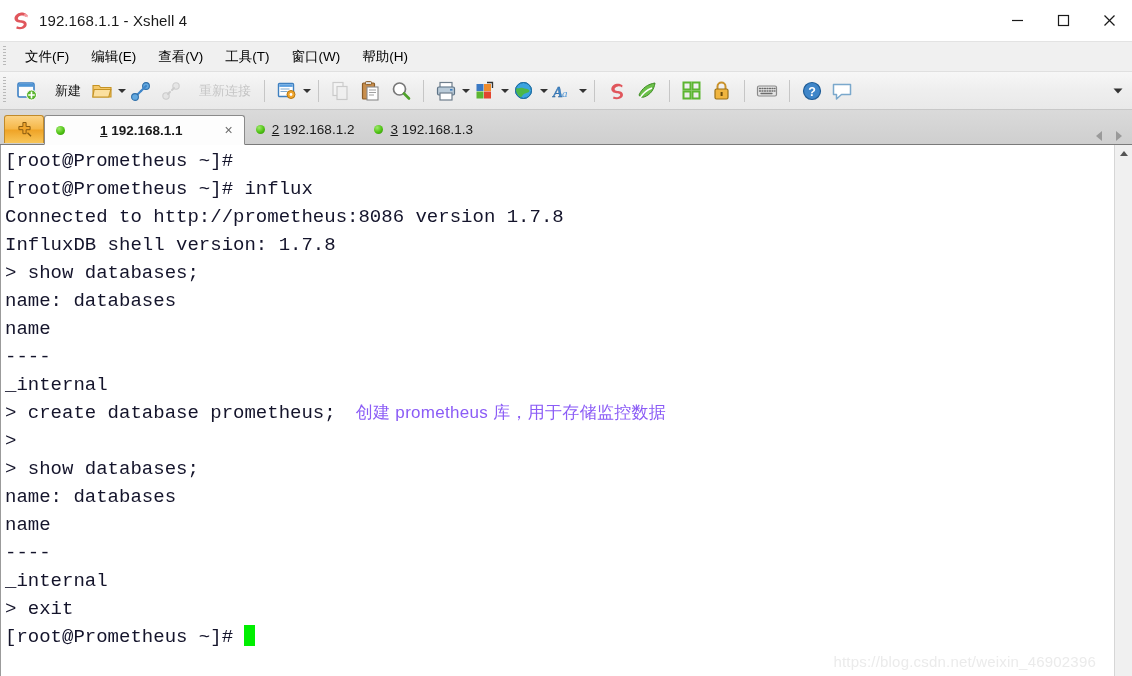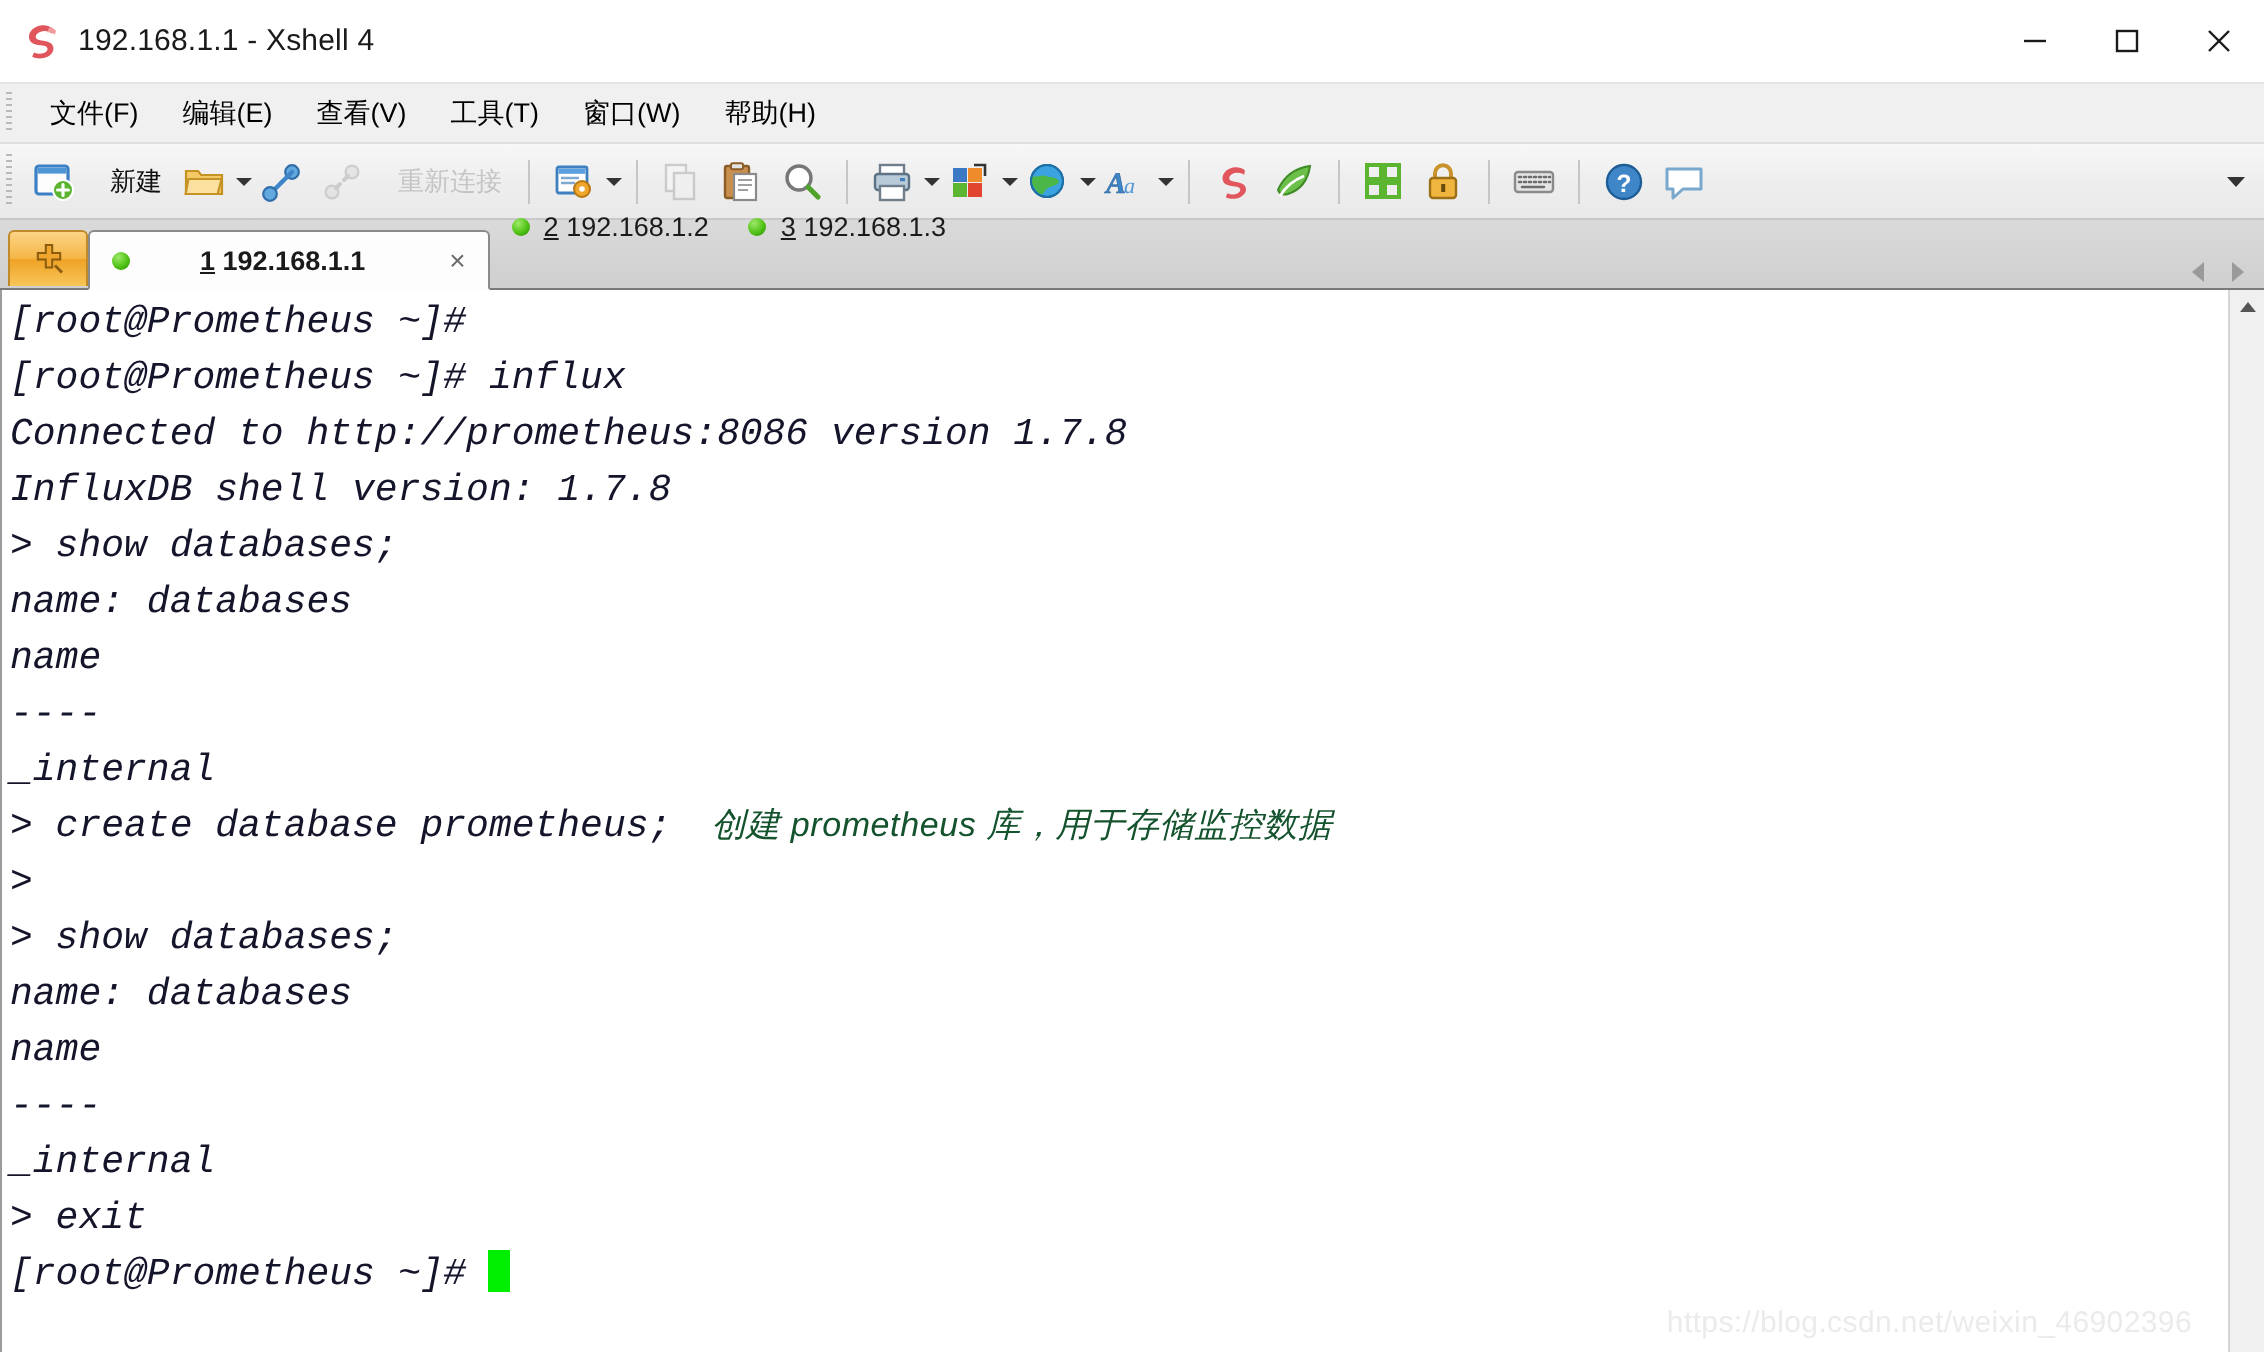--- a/index.html
+++ b/index.html
@@ -203,21 +203,21 @@
     height: 29px;
     display: flex;
     align-items: center;
     gap: 7px;
     padding: 0 9px 0 11px;
     font-size: 13.5px;
     color: #1a1a1a;
     cursor: default;
     box-sizing: border-box;
     white-space: nowrap;
-    margin-bottom: 16px;
+    margin-bottom: 0px;
   }
   .tab.active {
     background: #fdfdfd;
     border: 1px solid #8a8a8a;
     border-bottom: 1px solid #fdfdfd;
     border-radius: 3px 3px 0 0;
     font-weight: bold;
     height: 30px;
     margin-bottom: -1px;
     position: relative;
@@ -284,25 +284,24 @@
     border-left: 1px solid #9b9b9b;
   }
   .tline {
     font-family: "Liberation Mono", "DejaVu Sans Mono", monospace;
     font-size: 19px;
     line-height: 28px;
     color: #14142b;
     white-space: pre;
     letter-spacing: 0px;
     height: 28px;
-    font-style: italic;
   }
   .tline .annot {
     font-family: "Liberation Sans", sans-serif;
-    color: #14532d;
+    color: #8b5cf6;
     font-size: 17px;
     letter-spacing: 0.3px;
   }
   .cursor-block {
     display: inline-block;
     width: 11px;
     height: 21px;
     background: #00ef00;
     vertical-align: -4px;
   }

